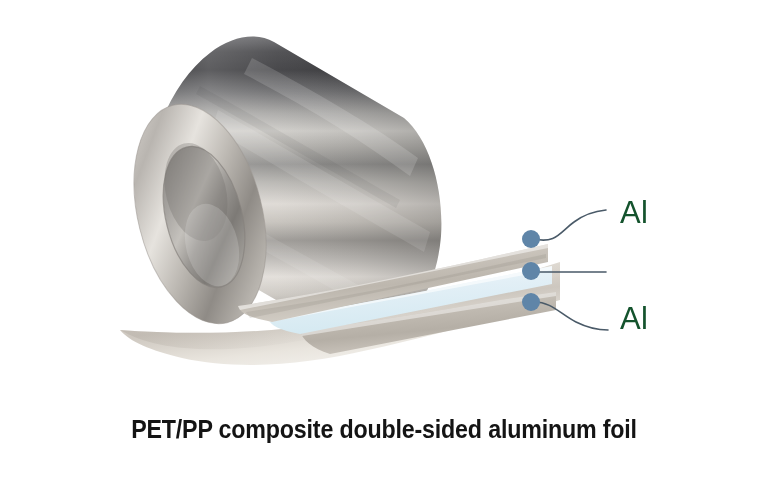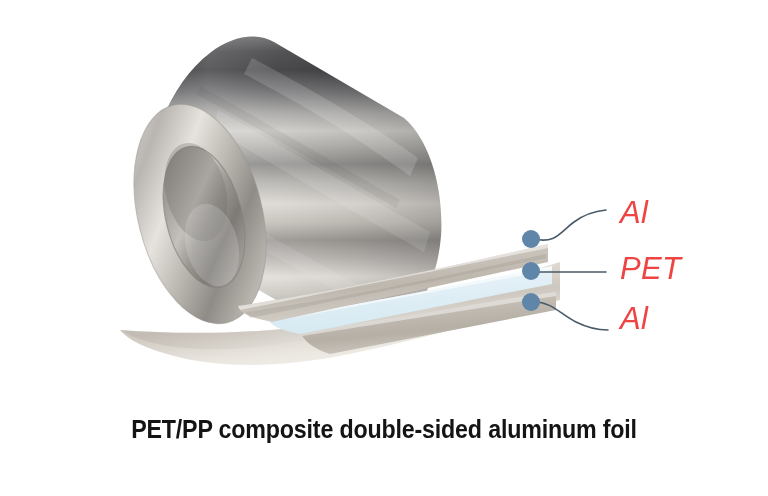--- a/index.html
+++ b/index.html
@@ -24,25 +24,24 @@
     top: 0;
     width: 768px;
     height: 496px;
     display: block;
   }
   .callout-label {
     position: absolute;
     font-family: "Liberation Sans", sans-serif;
     font-size: 31px;
     font-weight: 400;
-    color: #ef4444;
+    color: #14532d;
     letter-spacing: 0.3px;
     line-height: 1;
     white-space: nowrap;
-    font-style: italic;
   }
   #label-al-top   { left: 620px; top: 197px; }
   #label-pet      { left: 620px; top: 253px; }
   #label-al-bottom{ left: 620px; top: 303px; }
 
   #caption {
     position: absolute;
     left: 0;
     top: 415px;
     width: 768px;
@@ -253,19 +252,18 @@
 
     <g>
       <circle cx="531" cy="239" r="9" fill="#5f85a8" stroke="#4f7characters" stroke-width="0"></circle>
       <circle cx="531" cy="271" r="9" fill="#5f85a8"></circle>
       <circle cx="531" cy="302" r="9" fill="#5f85a8"></circle>
     </g>
   </svg>
 
   <div id="label-al-top" class="callout-label">Al</div>
 
-  <div id="label-pet" class="callout-label">PET</div>
 
   <div id="label-al-bottom" class="callout-label">Al</div>
 
   <div id="caption">PET/PP composite double-sided aluminum foil</div>
 
 </div>
 
 </body></html>

